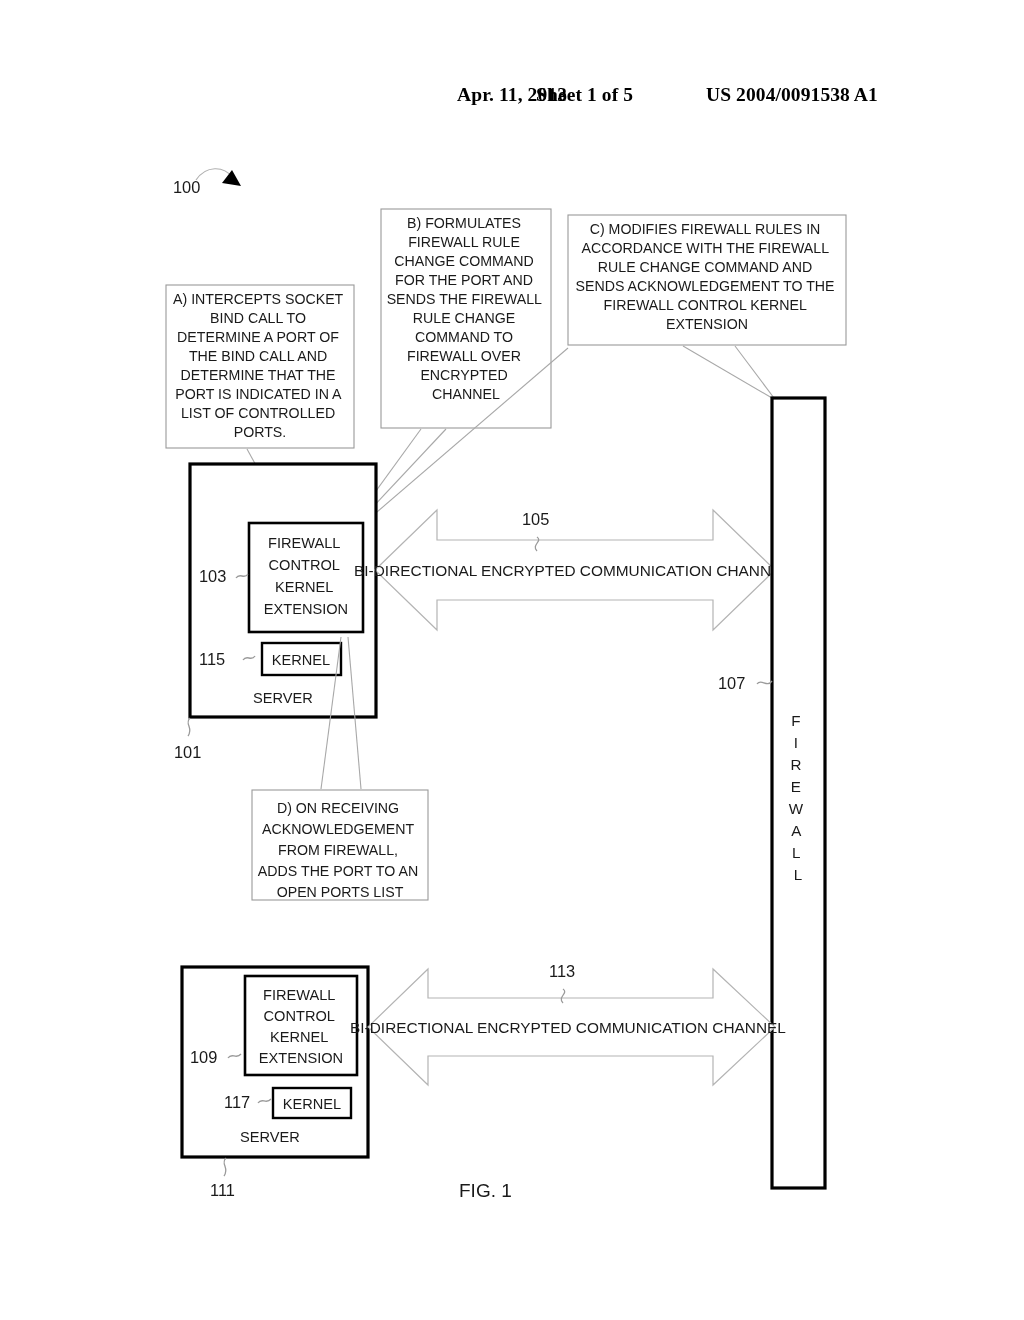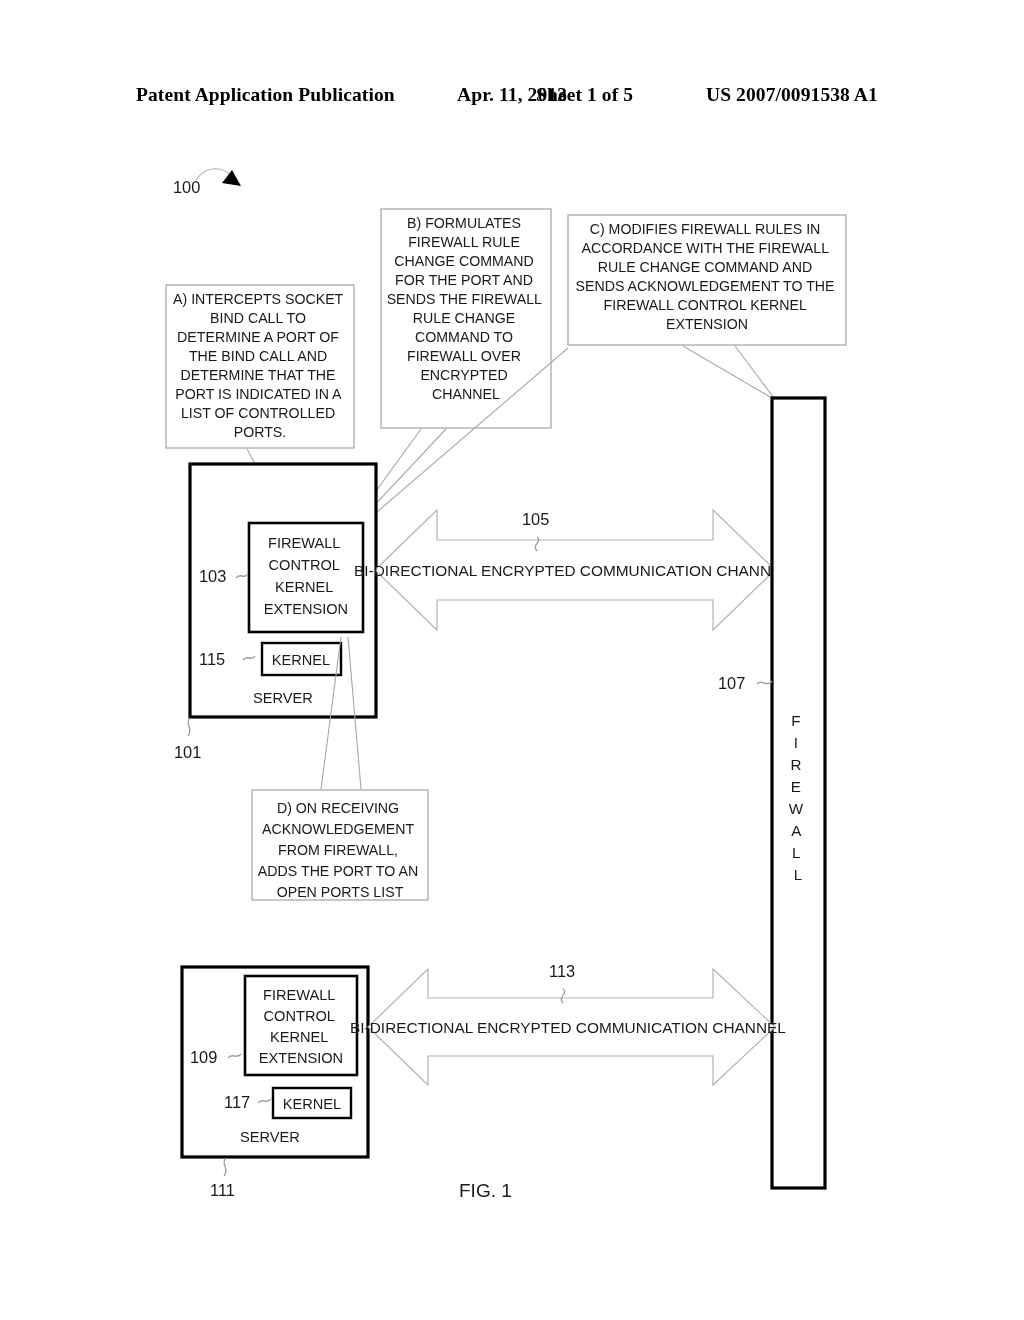--- a/index.html
+++ b/index.html
@@ -97,24 +97,23 @@
     stroke-width: 1.2;
     fill: none;
   }
 </style>
 </head>
 <body>
 
 <div id="page">
 
   <div class="pubhead">
-    <span class="ph-left">Patent Application Publication</span>
     <span class="ph-date">Apr. 11, 2013</span>
     <span class="ph-sheet">Sheet 1 of 5</span>
-    <span class="ph-right">US 2007/0091538 A1</span>
+    <span class="ph-right">US 2004/0091538 A1</span>
   </div>
 
   <svg id="figure" viewBox="0 0 1024 1320">
 
     <g>
       <text class="ref-txt" x="173" y="193">100</text>
       <path class="hundred-arc" d="M196,180 C206,165 224,166 232,177"></path>
       <path d="M232,170 L241,186 L222,183 Z" fill="#000000"></path>
     </g>
 

